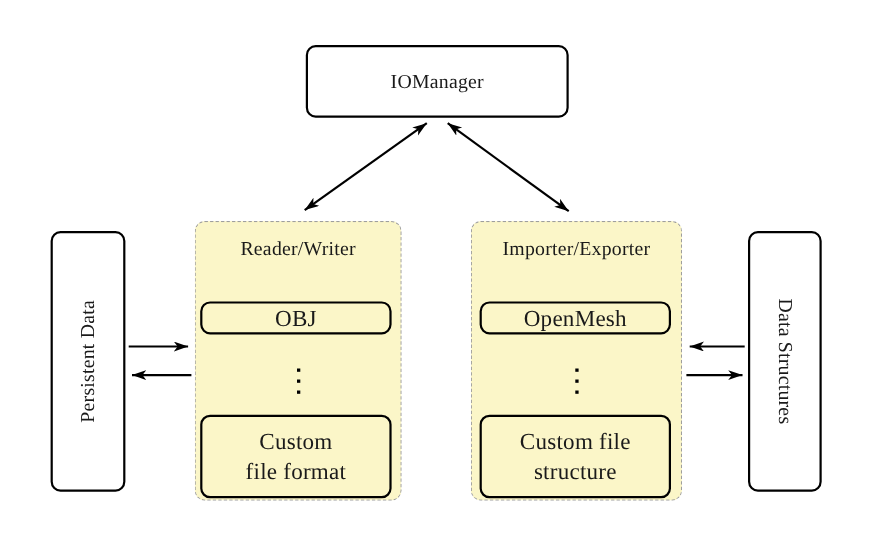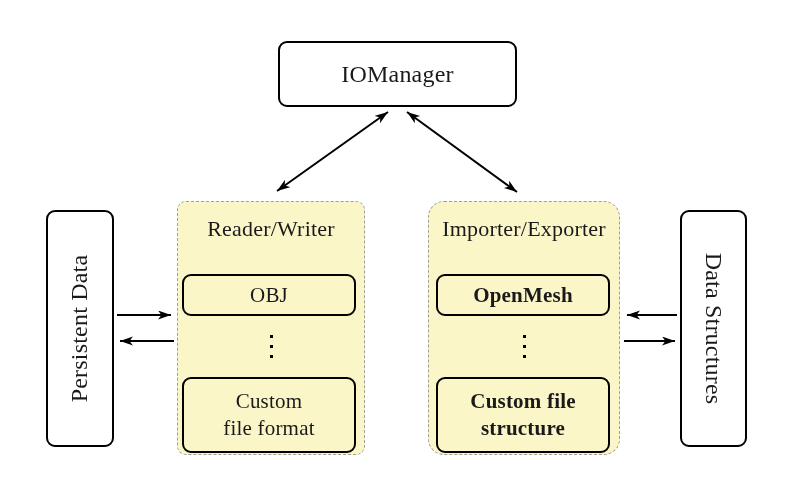--- a/index.html
+++ b/index.html
@@ -20,55 +20,55 @@
   .arrows{position:absolute;left:0;top:0;width:800px;height:489px;pointer-events:none;}
   .arrows line{stroke:var(--line-color);stroke-width:2;}
   .arrows .head{fill:var(--line-color);}
 
   .node{
     position:absolute;box-sizing:border-box;
     background:var(--node-fill);
     border:2.5px solid var(--line-color);
     border-radius:9px;
     display:flex;align-items:center;justify-content:center;
-    font-size:24px;letter-spacing:.2px;
+    font-size:18px;letter-spacing:.2px;
   }
   .node.io{left:278px;top:41px;width:239px;height:66px;}
   .node.side{width:68px;}
   .node.left-side{left:46px;top:210px;height:237px;}
   .node.right-side{left:680px;top:210px;width:67px;height:237px;}
   .vtext{white-space:nowrap;display:block;}
   .rot-ccw{transform:rotate(-90deg);}
   .rot-cw{transform:rotate(90deg);}
 
   .panel{
     position:absolute;box-sizing:border-box;
     background:var(--panel-fill);
     border:1.6px dashed var(--panel-border);
     border-radius:9px;
   }
   .panel.left-panel{left:177px;top:201px;width:188px;height:254px;}
-  .panel.right-panel{left:428px;top:201px;width:192px;height:254px;border-radius:16px;}
+  .panel.right-panel{left:428px;top:201px;width:192px;height:254px;}
   .panel-title{
     position:absolute;top:14px;left:0;right:0;
-    text-align:center;font-size:22px;letter-spacing:.2px;white-space:nowrap;
+    text-align:center;font-size:18px;letter-spacing:.2px;white-space:nowrap;
   }
   .inner-box{
     position:absolute;box-sizing:border-box;width:174px;
     background:var(--panel-fill);
     border:2.5px solid var(--line-color);
     border-radius:9px;
     display:flex;align-items:center;justify-content:center;
     text-align:center;font-size:21px;letter-spacing:.2px;
     line-height:1.28;white-space:pre-line;
   }
-  .inner-top{top:72px;height:42px;}
+  .inner-top{top:72px;height:30px;}
   .inner-bottom{top:175px;height:76px;}
   .left-panel .inner-box{left:4px;}
-  .right-panel .inner-box{left:7px;font-weight:bold;}
+  .right-panel .inner-box{left:7px;}
 
   .vdots{
     position:absolute;top:133px;left:0;right:0;
     display:flex;flex-direction:column;align-items:center;gap:7px;
   }
   .vdots i{display:block;width:3px;height:3px;background:var(--line-color);}
 </style>
 </head>
 <body>
 

